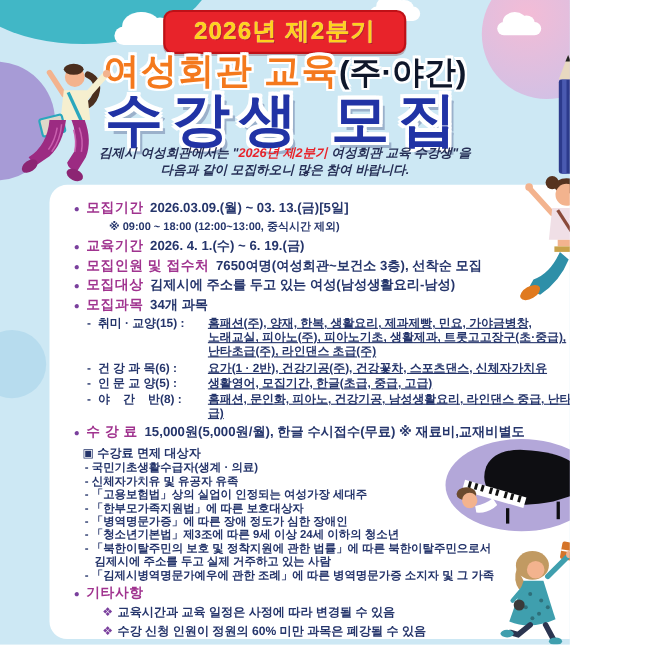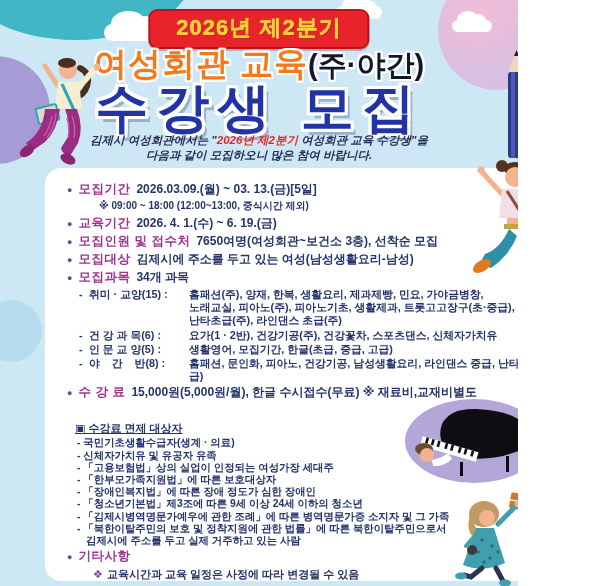--- a/index.html
+++ b/index.html
@@ -47,22 +47,22 @@
            font-size:11.5px;font-weight:700;color:#25356b;}
   .srow{display:flex;align-items:baseline;gap:6px;margin-top:2px;line-height:15px;}
   .blt{color:#7a3f9d;font-size:9px;}
   .slabel{color:#a0338f;font-size:12.5px;font-weight:800;letter-spacing:.5px;white-space:pre;}
   .sval{font-size:12px;font-weight:800;}
   .snote{margin:1px 0 3px 32px;font-size:10px;font-weight:700;}
   .courses{margin:2px 0 2px 12px;}
   .crow{display:flex;font-size:10.8px;font-weight:800;line-height:13.2px;margin-top:1px;}
   .cdash{flex:0 0 10px;}
   .cname{flex:0 0 100px;white-space:pre;}
-  .cval{white-space:pre-line;}
-  .exempt-title{margin:20px 0 1px 8px;font-size:11px;font-weight:800;text-decoration:underline;}
+  .cval{white-space:pre-line;text-decoration:underline;}
+  .exempt-title{margin:3px 0 1px 8px;font-size:11px;font-weight:800;}
   .xlist{margin-left:10px;font-size:10.4px;font-weight:700;line-height:12.2px;}
   .xitem{padding-left:9px;text-indent:-9px;}
   .xval{white-space:pre-line;}
   .misc-list{margin-left:26px;}
   .mitem{font-size:11px;line-height:15px;font-weight:800;margin-top:2px;}
   .mdia{color:#7a3f9d;margin-right:4px;}
   
   .fig{position:absolute;z-index:5;}
   .f-jumper{left:8px;top:52px;}
   .f-pencil{left:478px;top:46px;}
@@ -200,25 +200,25 @@
           <span class="sval">15,000원(5,000원/월), 한글 수시접수(무료) ※ 재료비,교재비별도</span>
         </div>
 
       <div class="exempt-title">▣ 수강료 면제 대상자</div>
 
       <div class="xlist">
         <div class="xitem"><span>-</span> <span class="xval">국민기초생활수급자(생계 · 의료)</span></div>
         <div class="xitem"><span>-</span> <span class="xval">신체자가치유 및 유공자 유족</span></div>
         <div class="xitem"><span>-</span> <span class="xval">「고용보험법」상의 실업이 인정되는 여성가장 세대주</span></div>
         <div class="xitem"><span>-</span> <span class="xval">「한부모가족지원법」에 따른 보호대상자</span></div>
-        <div class="xitem"><span>-</span> <span class="xval">「장애인복지법」에 따른 장애 정도가 심한 장애인</span></div>
+        <div class="xitem"><span>-</span> <span class="xval">「병역명문가증」에 따른 장애 정도가 심한 장애인</span></div>
         <div class="xitem"><span>-</span> <span class="xval">「청소년기본법」제3조에 따른 9세 이상 24세 이하의 청소년</span></div>
-        <div class="xitem"><span>-</span> <span class="xval">「김제시병역명문가예우에 관한 조례」에 따른 병역명문가증 소지자 및 그 가족</span></div>
         <div class="xitem"><span>-</span> <span class="xval">「북한이탈주민의 보호 및 정착지원에 관한 법률」에 따른 북한이탈주민으로서
 김제시에 주소를 두고 실제 거주하고 있는 사람</span></div>
+        <div class="xitem"><span>-</span> <span class="xval">「김제시병역명문가예우에 관한 조례」에 따른 병역명문가증 소지자 및 그 가족</span></div>
       </div>
 
       <div class="srow">
           <span class="blt">●</span>
           <span class="slabel">기타사항</span>
         </div>
 
       <div class="misc-list">
         <div class="mitem"><span class="mdia">❖</span><span>교육시간과 교육 일정은 사정에 따라 변경될 수 있음</span></div>
         <div class="mitem"><span class="mdia">❖</span><span>수강 신청 인원이 정원의 60% 미만 과목은 폐강될 수 있음</span></div>

